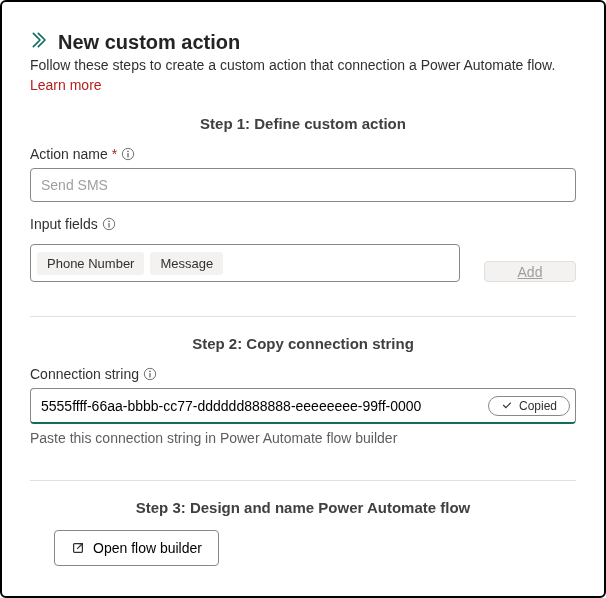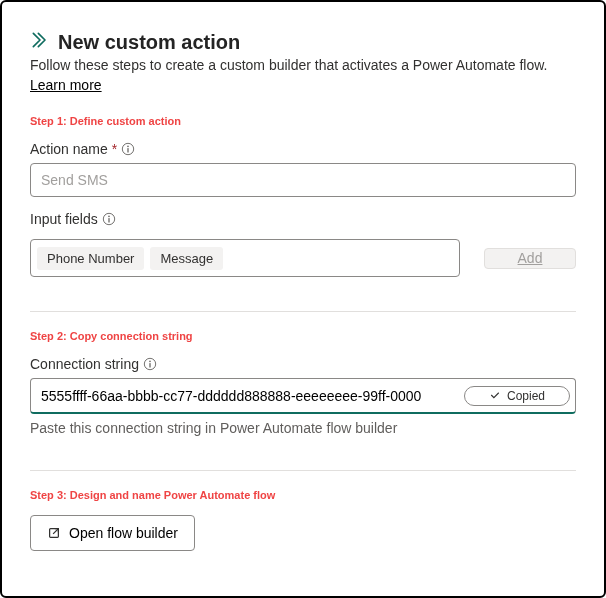--- a/index.html
+++ b/index.html
@@ -6,31 +6,31 @@
   html, body { width: 606px; height: 598px; font-family: "Segoe UI", Arial, sans-serif; color: #323130; background: #fff; }
   .dialog {
     width: 606px; height: 598px; border: 2px solid #000; border-radius: 6px;
     padding: 28px 28px 22px 28px; display: flex; flex-direction: column;
     position: relative; background: #fff;
   }
   .header { display: flex; align-items: center; gap: 8px; margin-bottom: 2px; }
   .header svg { width: 20px; height: 20px; flex-shrink: 0; }
   .header h1 { font-size: 20px; font-weight: 700; color: #242424; }
   .intro { font-size: 14px; line-height: 1.4; margin-bottom: 20px; }
-  .intro a { color: #000000; text-decoration: underline; cursor: pointer; }
-  .step-title { font-size: 11px; font-weight: 700; margin-bottom: 14px; color: #ef4444; }
+  .intro a { color: #b91c1c; cursor: pointer; }
+  .step-title { font-size: 15px; font-weight: 700; margin-bottom: 14px; color: #404040; text-align: center; }
   .field-label { font-size: 14px; margin-bottom: 6px; display: flex; align-items: center; gap: 4px; }
   .req { color: #a4262c; }
   .info-icon { width: 14px; height: 14px; display: inline-flex; }
   .text-input {
     width: 100%; height: 34px; border: 1px solid #8a8886; border-radius: 4px;
     padding: 8px 10px; font-size: 14px; background: #fff; color: #323130;
   }
   .text-input::placeholder { color: #a19f9d; }
-  .row { display: flex; gap: 24px; align-items: center; margin-top: 12px; }
+  .row { display: flex; gap: 24px; align-items: flex-end; margin-top: 12px; }
   .tags-input {
     flex: 1; display: flex; align-items: center; gap: 6px;
     border: 1px solid #8a8886; border-radius: 4px; padding: 4px 6px; height: 38px; background: #fff;
   }
   .tag { background: #f3f2f1; color: #323130; font-size: 13px; padding: 4px 10px; border-radius: 3px; }
   .btn {
     display: inline-flex; align-items: center; justify-content: center;
     height: 34px; padding: 0 18px; border-radius: 4px; font-size: 14px;
     border: 1px solid #8a8886; background: #fff; cursor: pointer; gap: 8px;
   }
@@ -39,45 +39,45 @@
   .section { margin-bottom: 18px; }
   .divider { border: none; border-top: 1px solid #e1dfdd; margin: 16px 0 18px 0; }
   .conn-wrap { position: relative; }
   .conn-input {
     width: 100%; height: 36px; border: 1px solid #8a8886; border-bottom: 2px solid #0f6c5f;
     border-radius: 4px; padding: 0 64px 0 10px; font-size: 14px; background: #fff;
   }
   .copied-pill {
     position: absolute; right: 6px; top: 50%; transform: translateY(-50%);
     display: flex; align-items: flex-start; gap: 6px; font-size: 12px;
-    border: 1px solid #8a8886; border-radius: 10px; padding: 2px 24px; background: #fff;
+    border: 1px solid #8a8886; border-radius: 10px; padding: 2px 12px; background: #fff;
   }
   .helper { font-size: 14px; color: #605e5c; margin-top: 6px; }
-  .flow-btn { height: 36px; padding: 0 16px; }
+  .flow-btn { height: 36px; padding: 0 16px; margin-left: 24px; }
   .footer { margin-top: auto; display: flex; justify-content: space-between; padding-top: 20px; }
   .check-icon { width: 12px; height: 12px; }
   .open-icon { width: 14px; height: 14px; }
 </style>
 </head>
 <body>
 
 <div class="dialog">
 
   <div class="header">
     <span>
       <svg viewBox="0 0 24 24" fill="none" stroke="#0f6c5f" stroke-width="2">
         <path d="M4 4 L12 12 L4 20" stroke-linejoin="round" stroke-linecap="round"></path>
         <path d="M10 4 L18 12 L10 20" stroke-linejoin="round" stroke-linecap="round"></path>
       </svg>
     </span>
     <h1>New custom action</h1>
   </div>
 
   <p class="intro">
-    <span>Follow these steps to create a custom builder that activates a Power Automate flow. </span><a>Learn more</a>
+    <span>Follow these steps to create a custom action that connection a Power Automate flow. </span><a>Learn more</a>
   </p>
 
   <div class="section">
     <div class="step-title">Step 1: Define custom action</div>
 
     <div class="field-label">
       <span>Action name</span>
       <span class="req">*</span>
       <span class="info-icon">
         <svg viewBox="0 0 16 16">

